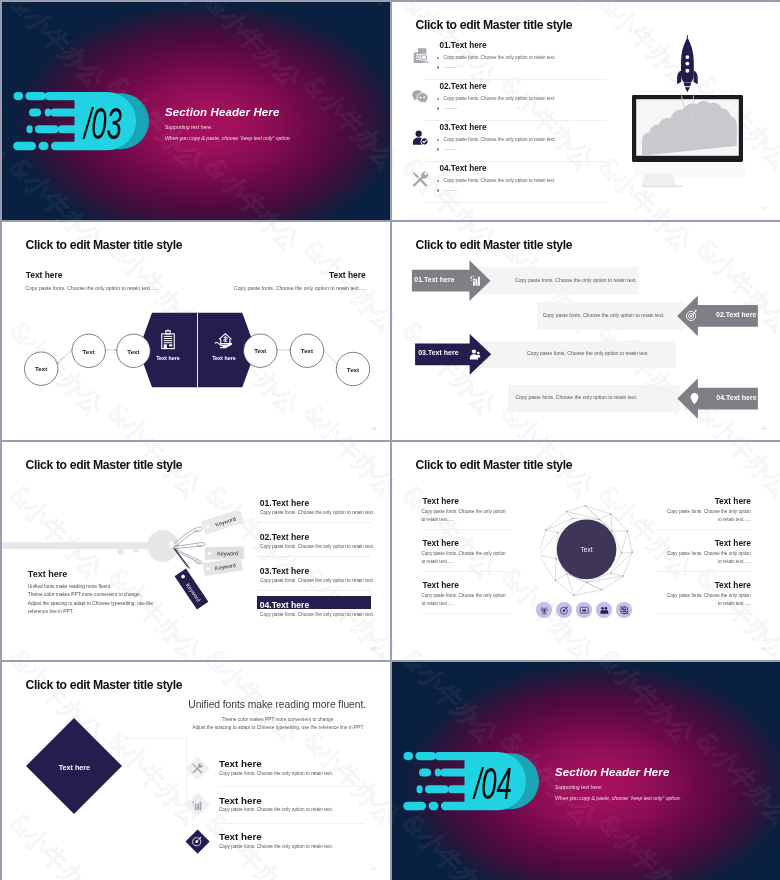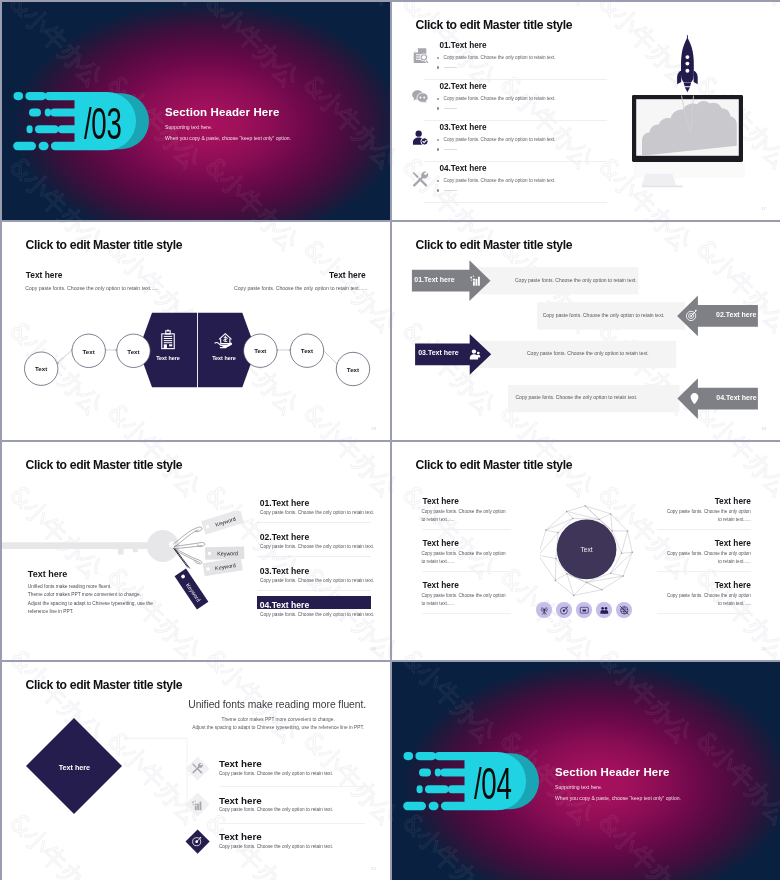--- a/index.html
+++ b/index.html
@@ -6,21 +6,21 @@
   body{width:780px;height:880px;background:#9a9db0;font-family:"Liberation Sans",sans-serif;overflow:hidden;}
   .grid{position:absolute;left:0;top:0;width:780px;height:880px;display:grid;
         grid-template-columns:388px 388px;grid-template-rows:218px 218px 218px 218px;
         gap:2px;padding:2px;box-sizing:border-box;}
   .slide{position:relative;overflow:hidden;background:#fff;}
   .abs{position:absolute;}
 
   
   .sect{background:
       radial-gradient(ellipse 50% 56% at 53% 56%, #a8105e 0%, #a0105b 16%, #8a0d54 34%, #70094c 50%, #550a42 66%, #3a103c 80%, #1c1a3c 92%, #0a2040 100%),
-      linear-gradient(135deg,#04234a 0%,#0b1e3f 50%,#0a1d3c 100%);
+      linear-gradient(135deg,#04234a 0%,#0b1e3f 50%,#0a1d3c 100%); font-style: italic;
   }
   .sect-title{position:absolute;color:#fff;font-weight:bold;font-size:11.5px;letter-spacing:.1px;}
   .sect-sub{position:absolute;color:#f3dce8;font-size:5.1px;}
   .sect-note{position:absolute;color:#f3dce8;font-size:5.1px;}
 
   
   .ttl{position:absolute;color:#111114;font-weight:bold;font-size:12.2px;letter-spacing:-.35px;white-space:nowrap;}
   .pg{position:absolute;color:#d3d3d8;font-size:4.4px;}
   .h3{font-weight:bold;font-size:8.2px;color:#16161c;}
   .bd{font-size:4.6px;color:#5c5c66;}

